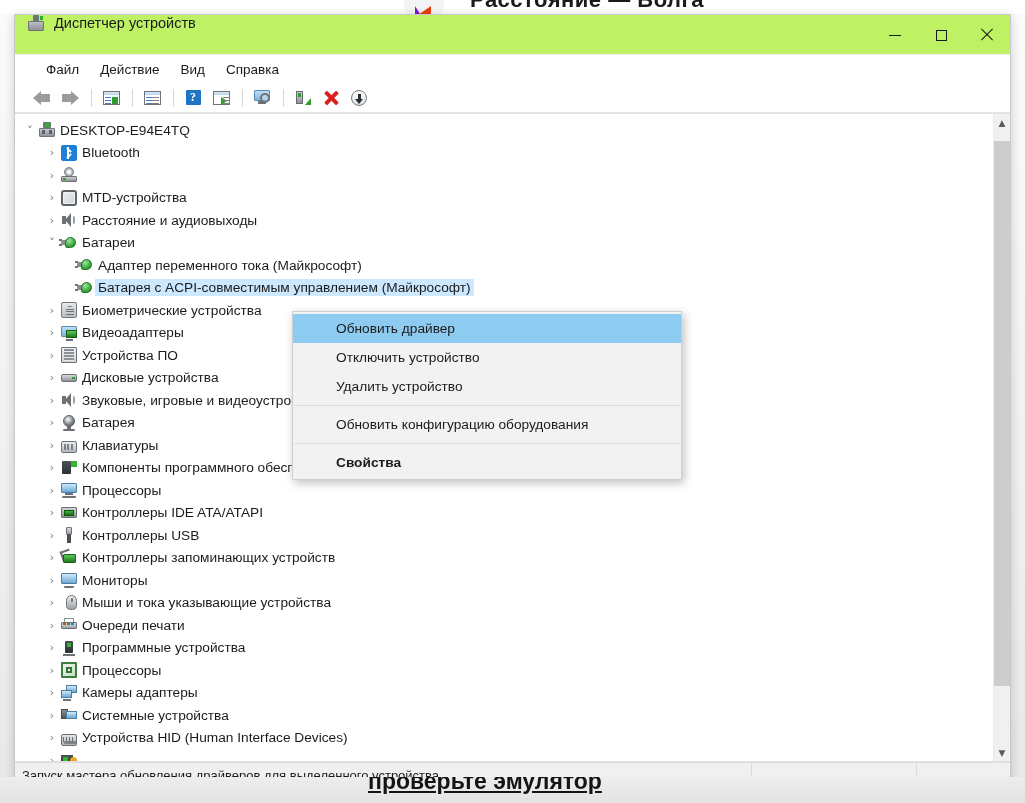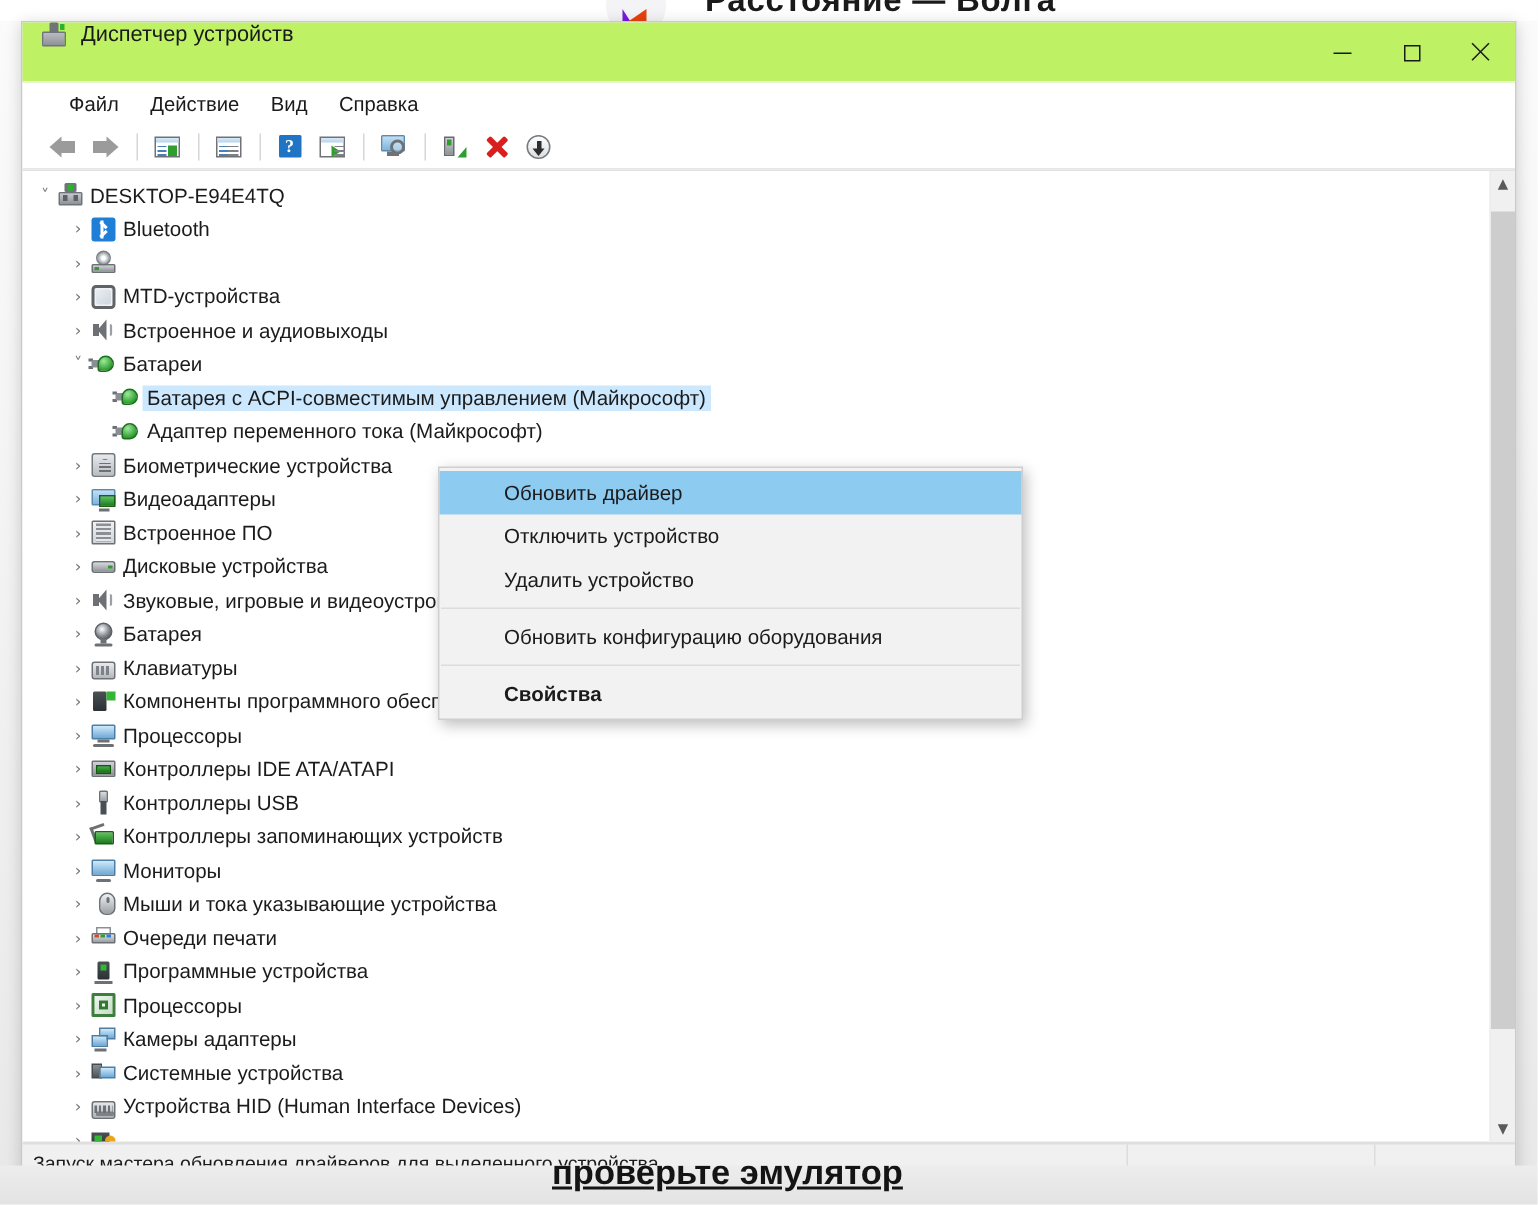--- a/index.html
+++ b/index.html
@@ -579,58 +579,58 @@
 
       <div class="row" style="padding-left:30px;">
         <span class="exp">›</span>
         <span class="ic">
             <span class="dvi dvi-spk">
               <span class="box"></span>
               <span class="cone"></span>
               <span class="w1"></span>
             </span>
           </span>
-        <span class="lbl">Встроенное и аудиовыходы</span>
+        <span class="lbl">Расстояние и аудиовыходы</span>
       </div>
 
       <div class="row" style="padding-left:30px;">
         <span class="exp">˅</span>
         <span class="ic">
             <span class="dvi dvi-bat">
               <span class="p1"></span>
               <span class="p2"></span>
               <span class="plug"></span>
               <span class="body"></span>
             </span>
           </span>
         <span class="lbl">Батареи</span>
       </div>
 
-      <div class="row sel" style="padding-left:60px;">
+      <div class="row" style="padding-left:60px;">
         <span class="ic">
             <span class="dvi dvi-bat">
               <span class="p1"></span>
               <span class="p2"></span>
               <span class="plug"></span>
               <span class="body"></span>
             </span>
           </span>
-        <span class="lbl">Батарея с ACPI-совместимым управлением (Майкрософт)</span>
-      </div>
-
-      <div class="row" style="padding-left:60px;">
+        <span class="lbl">Адаптер переменного тока (Майкрософт)</span>
+      </div>
+
+      <div class="row sel" style="padding-left:60px;">
         <span class="ic">
             <span class="dvi dvi-bat">
               <span class="p1"></span>
               <span class="p2"></span>
               <span class="plug"></span>
               <span class="body"></span>
             </span>
           </span>
-        <span class="lbl">Адаптер переменного тока (Майкрософт)</span>
+        <span class="lbl">Батарея с ACPI-совместимым управлением (Майкрософт)</span>
       </div>
 
       <div class="row" style="padding-left:30px;">
         <span class="exp">›</span>
         <span class="ic">
             <span class="dvi dvi-bio"></span>
           </span>
         <span class="lbl">Биометрические устройства</span>
       </div>
 
@@ -644,21 +644,21 @@
             </span>
           </span>
         <span class="lbl">Видеоадаптеры</span>
       </div>
 
       <div class="row" style="padding-left:30px;">
         <span class="exp">›</span>
         <span class="ic">
             <span class="dvi dvi-fw"></span>
           </span>
-        <span class="lbl">Встроенное ПО</span>
+        <span class="lbl">Устройства ПО</span>
       </div>
 
       <div class="row" style="padding-left:30px;">
         <span class="exp">›</span>
         <span class="ic">
             <span class="dvi dvi-disk">
               <span class="d"></span>
               <span class="led"></span>
             </span>
           </span>

